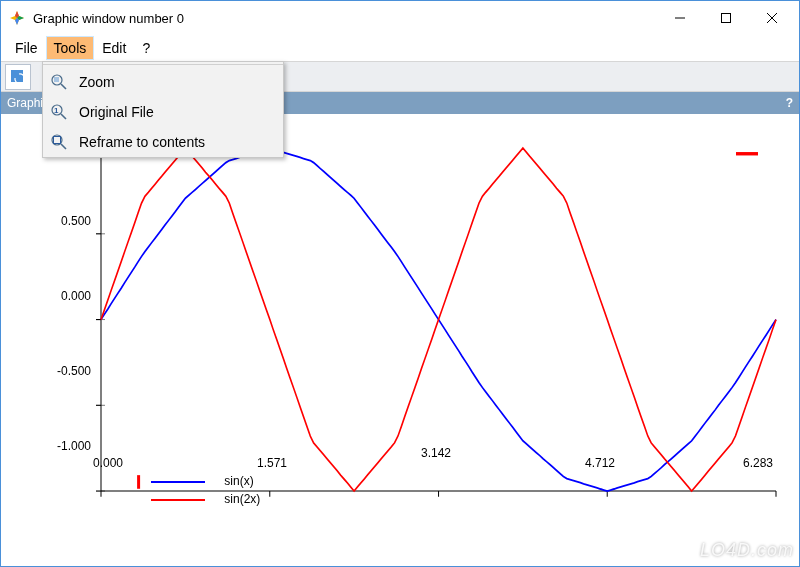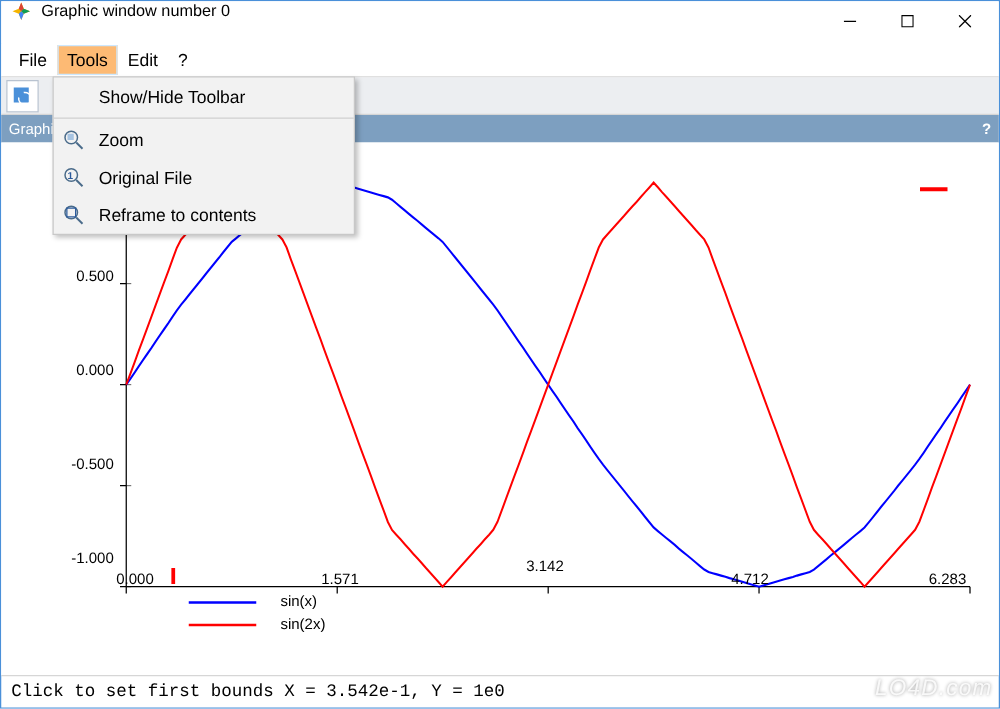--- a/index.html
+++ b/index.html
@@ -1,18 +1,18 @@
 <!DOCTYPE html>
 <html><head>
 <meta charset="utf-8">
 <style>
   * { box-sizing: border-box; margin: 0; padding: 0; }
   body { font-family: "Segoe UI", Tahoma, sans-serif; font-size: 13px; background: #fff; width: 800px; height: 567px; overflow: hidden; position: relative; }
   .window-frame { border: 1px solid #4a90d9; width: 800px; height: 567px; display: flex; flex-direction: column; background: #fff; }
-  .titlebar { height: 34px; background: #fff; display: flex; align-items: flex-start; padding: 0 4px 0 8px; }
+  .titlebar { height: 34px; background: #fff; display: flex; align-items: center; padding: 0 4px 0 8px; }
   .titlebar .app-icon { width: 16px; height: 16px; margin-right: 8px; }
   .titlebar .title { flex: 1; font-size: 13px; color: #000; }
   .titlebar .win-btns { display: flex; }
   .titlebar .win-btn { width: 46px; height: 32px; display: flex; align-items: center; justify-content: center; color: #000; cursor: pointer; }
   .menubar { height: 27px; background: #fff; border-bottom: 1px solid #d6d6d6; display: flex; align-items: center; padding: 0 6px; }
   .menubar .menu-item { padding: 4px 8px; cursor: pointer; font-size: 14px; }
   .menubar .menu-item.open { background: #fdba74; border: 1px solid #cce8ff; padding: 3px 7px; }
   .toolbar { height: 30px; background: #eceef1; border-bottom: 1px solid #d6d6d6; display: flex; align-items: center; padding: 0 4px; }
   .toolbar .tbtn { width: 26px; height: 26px; border: 1px solid #b9c3d0; background: #fff; display:flex; align-items:center; justify-content:center; margin-right:3px; cursor:pointer;}
   .graphics-bar { height: 22px; background: #7d9fc0; color: #fff; font-size: 12px; display:flex; align-items:center; padding: 0 6px; justify-content: space-between;}
@@ -127,30 +127,23 @@
     <div class="legend-row" style="left: 150px; top: 360px;">
       <span class="legend-line" style="border-color:#0000ff;"></span>
       <span>sin(x)</span>
     </div>
     <div class="legend-row" style="left: 150px; top: 378px;">
       <span class="legend-line" style="border-color:#ff0000;"></span>
       <span>sin(2x)</span>
     </div>
   </div>
 
-  <div class="status-bar">
-    <span>Click to set first bounds X = 3.542e-1, Y = 1e0</span>
-  </div>
 </div>
 
 <div class="dropdown">
-  <div class="dd-item">
-    <span class="dd-icon"></span>
-    <span>Show/Hide Toolbar</span>
-  </div>
   <div class="sep"></div>
   <div class="dd-item">
     <span class="dd-icon">
         <svg width="18" height="18">
           <circle cx="7" cy="7" r="5" fill="none" stroke="#4a6b8a" stroke-width="1.2"></circle>
           <line x1="11" y1="11" x2="16" y2="16" stroke="#4a6b8a" stroke-width="1.6"></line>
           <rect x="4" y="4" width="5" height="5" fill="#a7c4e2"></rect>
         </svg>
       </span>
     <span>Zoom</span>

